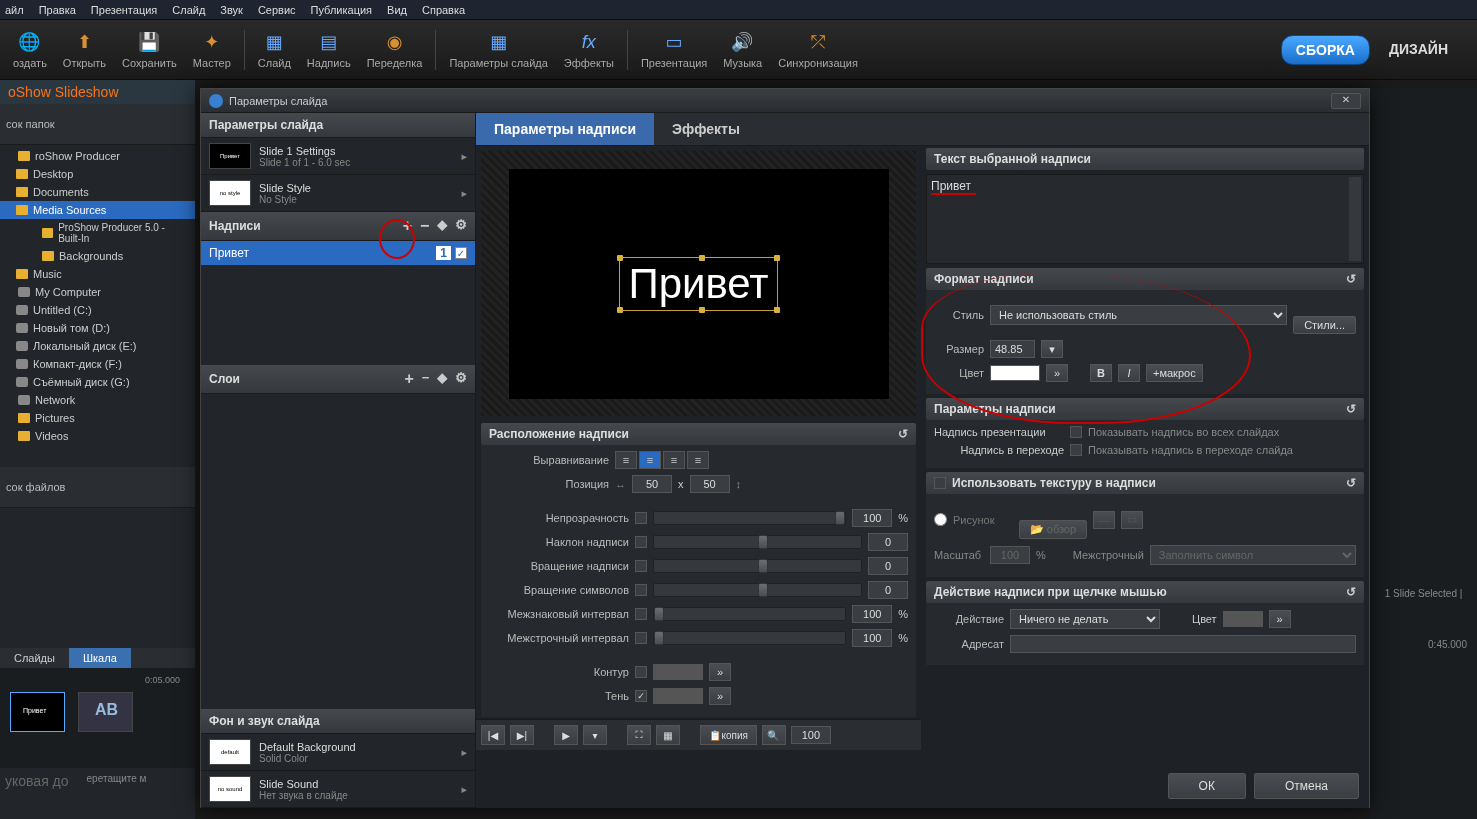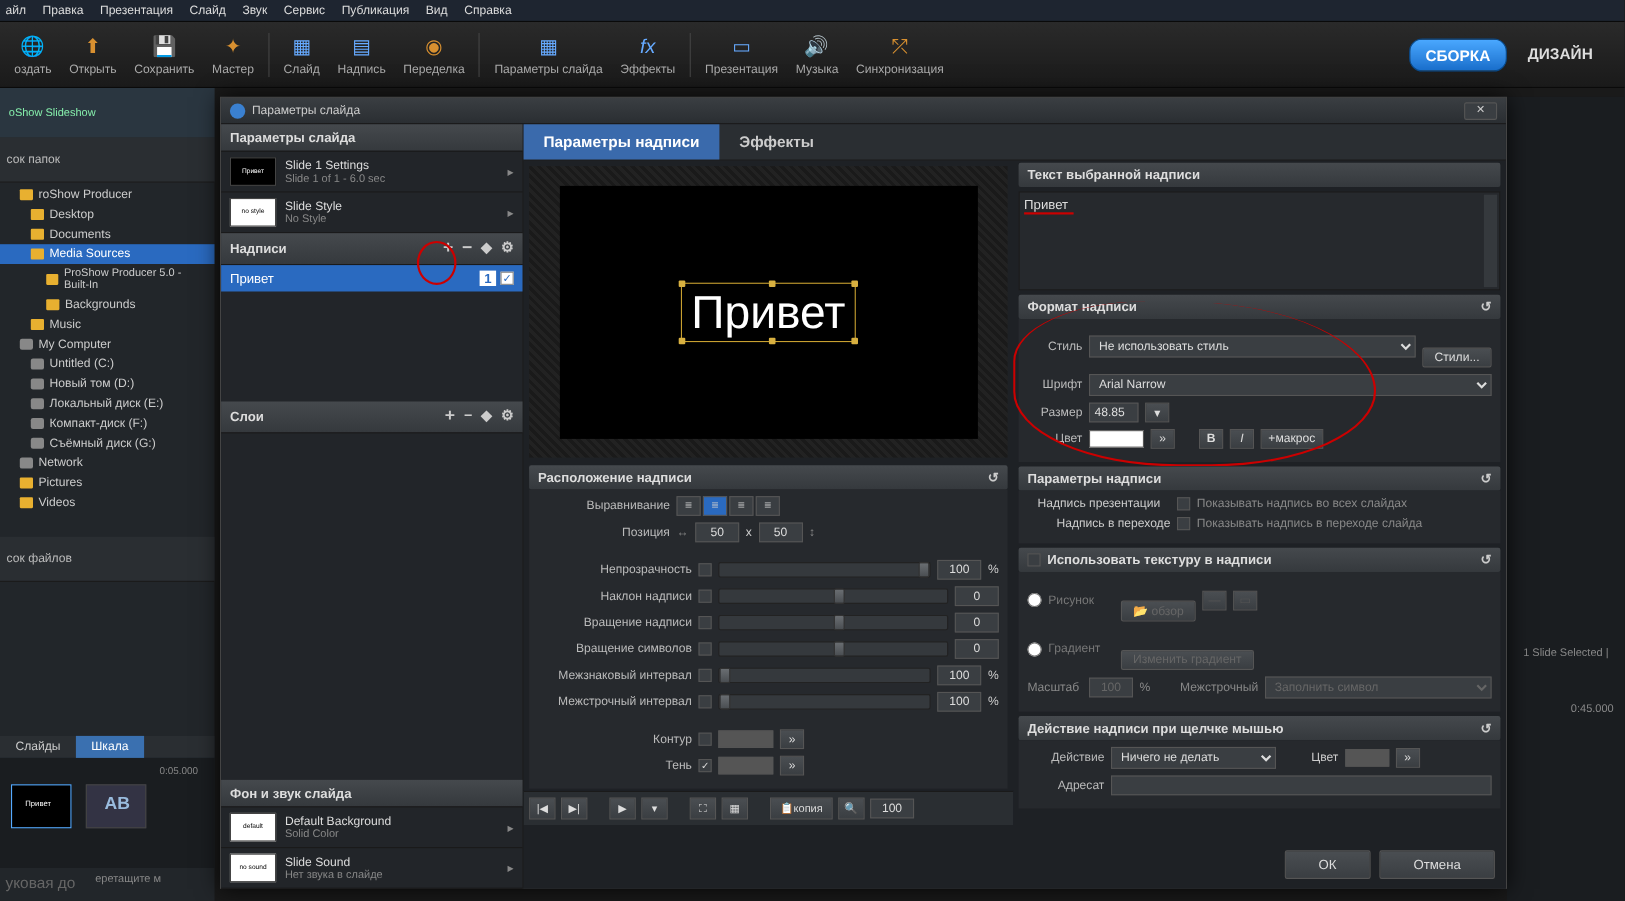--- a/index.html
+++ b/index.html
@@ -13,26 +13,26 @@
 .toolbar { background: linear-gradient(#2a2a2a, #1a1a1a); height: 60px; display: flex; align-items: center; padding: 0 5px; border-bottom: 1px solid #0a0a0a; }
 .tool-btn { display: flex; flex-direction: column; align-items: center; gap: 3px; padding: 5px 8px; cursor: pointer; color: #aaa; }
 .tool-btn .ico { width: 24px; height: 24px; display: flex; align-items: center; justify-content: center; font-size: 18px; }
 .tool-sep { width: 1px; height: 40px; background: #444; margin: 0 5px; }
 .mode-tabs { margin-left: auto; display: flex; gap: 5px; padding-right: 10px; }
 .mode-tab { padding: 6px 14px; border-radius: 12px; font-size: 14px; font-weight: bold; color: #ddd; cursor: pointer; }
 .mode-tab.active { background: linear-gradient(#4aa8ff, #1a6fcc); color: #fff; border: 1px solid #0a4a8a; }
 
 
 .left-col { position: absolute; left: 0; top: 80px; width: 195px; height: 739px; background: #22262a; }
-.app-title { background: #2a3640; padding: 17px 8px; color: #86efac; font-size: 10px; }
+.app-title { background: #2a3640; padding: 4px 8px; color: #f97316; font-size: 14px; }
 .panel-header { background: #2a2e32; padding: 14px 6px; color: #bbb; font-size: 11px; border-bottom: 1px solid #1a1a1a; }
 .tree { padding: 2px 0; font-size: 11px; }
 .tree-item { padding: 3px 6px 3px 18px; color: #ccc; cursor: pointer; display: flex; align-items: center; gap: 5px; }
 .tree-item.sel { background: #2a6ac0; color: #fff; }
-.tree-item.ind1 { padding-left: 28px; }
+.tree-item.ind1 { padding-left: 16px; }
 .tree-item.ind2 { padding-left: 42px; }
 .folder-ico { width: 12px; height: 10px; background: #e8b030; border-radius: 1px; display: inline-block; }
 .drive-ico { width: 12px; height: 10px; background: #888; border-radius: 2px; display: inline-block; }
 .bottom-tabs { display: flex; background: #2a2e32; margin-top: 140px; }
 .b-tab { padding: 4px 14px; cursor: pointer; color: #ccc; }
 .b-tab.active { background: #3a70b0; color: #fff; }
 .timeline-area { background: #1a1d20; height: 100px; padding: 5px; }
 .time-ruler { color: #888; font-size: 9px; text-align: right; padding: 2px 10px; }
 .slide-thumb { display: inline-block; width: 55px; height: 40px; background: #000; border: 1px solid #444; margin: 5px; position: relative; padding-left: 16px; }
 .slide-thumb.active { border: 1px solid #5af; }
@@ -484,24 +484,20 @@
                 <span>Формат надписи</span>
                 <span class="reset">↺</span>
               </div>
             <div class="prop-body">
               <div class="prop-row">
                   <label style="width:50px">Стиль</label>
                 <select style="flex:1"><option>Не использовать стиль</option></select>
                 <button class="btn">Стили...</button>
               </div>
               <div class="prop-row">
-                  <label style="width:50px">Шрифт</label>
-                <select style="flex:1"><option>Arial Narrow</option></select>
-              </div>
-              <div class="prop-row">
                   <label style="width:50px">Размер</label>
                 <input type="text" style="width: 45px;" value="48.85">
                 <span class="icon-btn">▾</span>
               </div>
               <div class="prop-row">
                   <label style="width:50px">Цвет</label>
                 <div class="color-swatch"></div>
                 <span class="icon-btn">»</span>
                 <div style="width:10px"></div>
                 <span class="icon-btn" style="font-weight:bold">B</span>
@@ -510,21 +506,21 @@
               </div>
             </div>
           </div>
           <div class="prop-section">
             <div class="prop-head">
                 <span>Параметры надписи</span>
                 <span class="reset">↺</span>
               </div>
             <div class="prop-body">
               <div class="prop-row">
-                  <span style="width:130px;text-align:center">Надпись презентации</span>
+                  <span style="width:130px;text-align:left">Надпись презентации</span>
                   <span class="chk-box"></span>
                   <span style="color:#888">Показывать надпись во всех слайдах</span>
                 </div>
               <div class="prop-row">
                   <span style="width:130px;text-align:right">Надпись в переходе</span>
                   <span class="chk-box"></span>
                   <span style="color:#888">Показывать надпись в переходе слайда</span>
                 </div>
             </div>
           </div>
@@ -534,25 +530,20 @@
                 <span>Использовать текстуру в надписи</span>
                 <span class="reset">↺</span>
               </div>
             <div class="prop-body">
               <div class="prop-row">
                   <input type="radio" style="">
                   <span style="width:60px;color:#777">Рисунок</span>
                   <button class="btn" style="color:#666">📂 <span>обзор</span></button>
                   <span class="icon-btn" style="color:#555">—</span>
                   <span class="icon-btn" style="color:#555">▭</span>
-                </div>
-              <div class="prop-row">
-                  <input type="radio" style="">
-                  <span style="width:60px;color:#777">Градиент</span>
-                  <button class="btn" style="color:#666">Изменить градиент</button>
                 </div>
               <div class="prop-row">
                   <span style="width:50px;color:#888">Масштаб</span>
                   <input type="text" class="num-input" style="color: rgb(102, 102, 102);" value="100">
                   <span style="color:#888">%</span>
                   <span style="width:15px"></span>
                   <span style="color:#888">Межстрочный</span>
                   <select style="flex:1;color:#666"><option>Заполнить символ</option></select>
                 </div>
             </div>

